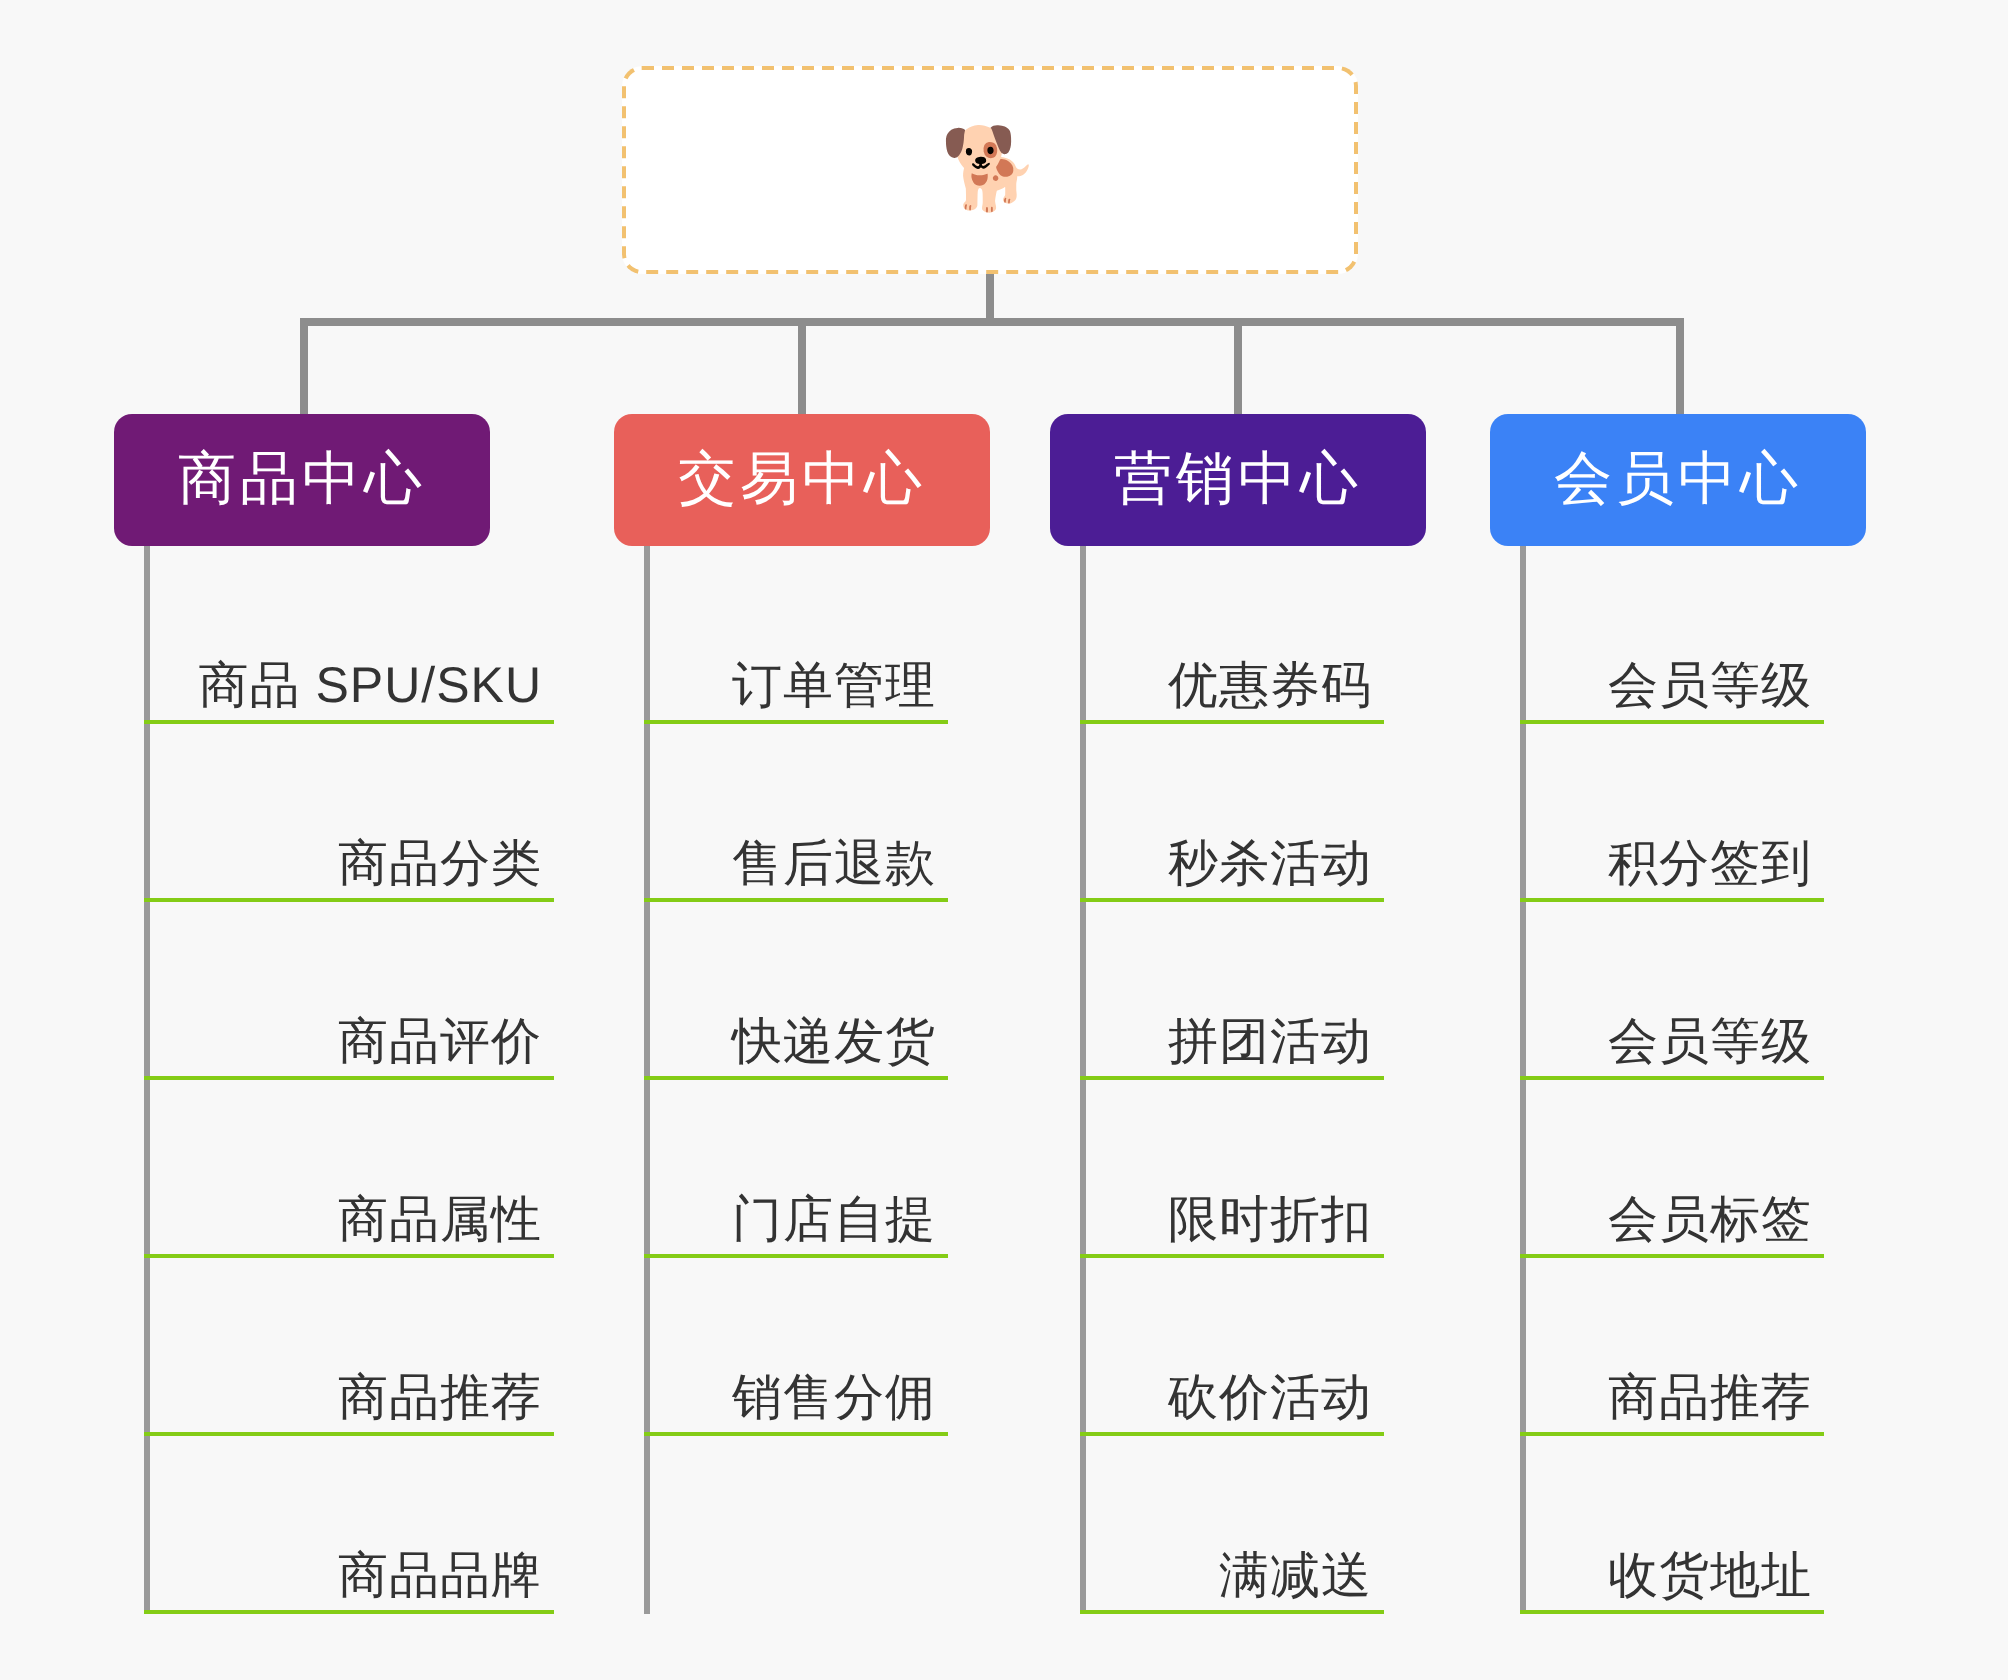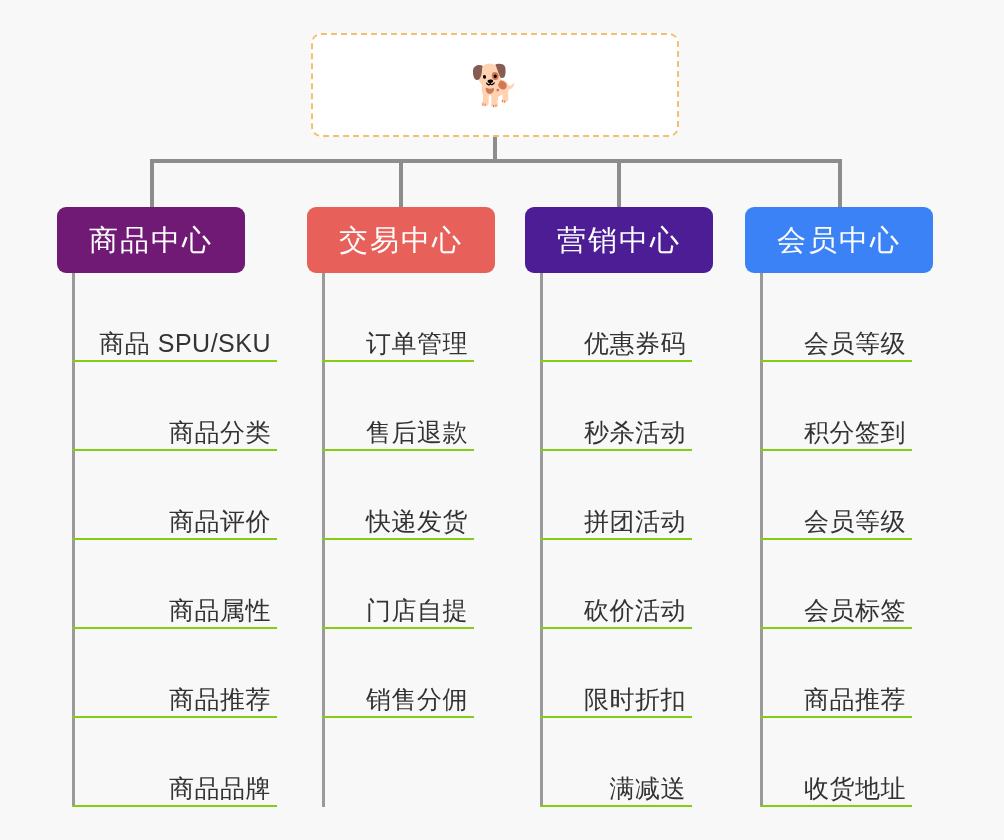--- a/index.html
+++ b/index.html
@@ -216,24 +216,24 @@
       <li class="leaf-item">
           <span class="leaf-label">优惠券码</span>
         </li>
       <li class="leaf-item">
           <span class="leaf-label">秒杀活动</span>
         </li>
       <li class="leaf-item">
           <span class="leaf-label">拼团活动</span>
         </li>
       <li class="leaf-item">
+          <span class="leaf-label">限时折扣</span>
+        </li>
+      <li class="leaf-item">
           <span class="leaf-label">砍价活动</span>
-        </li>
-      <li class="leaf-item">
-          <span class="leaf-label">限时折扣</span>
         </li>
       <li class="leaf-item">
           <span class="leaf-label">满减送</span>
         </li>
     </ul>
   </div>
 
   <div class="column col-4">
     <div class="cat-header" style="background: #3b82f6; width: 188px;">
       <span class="cat-title">会员中心</span>

